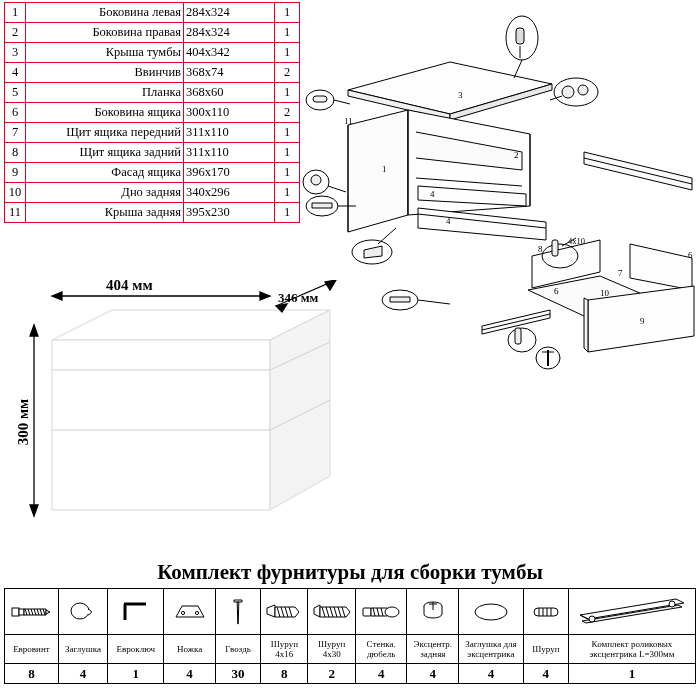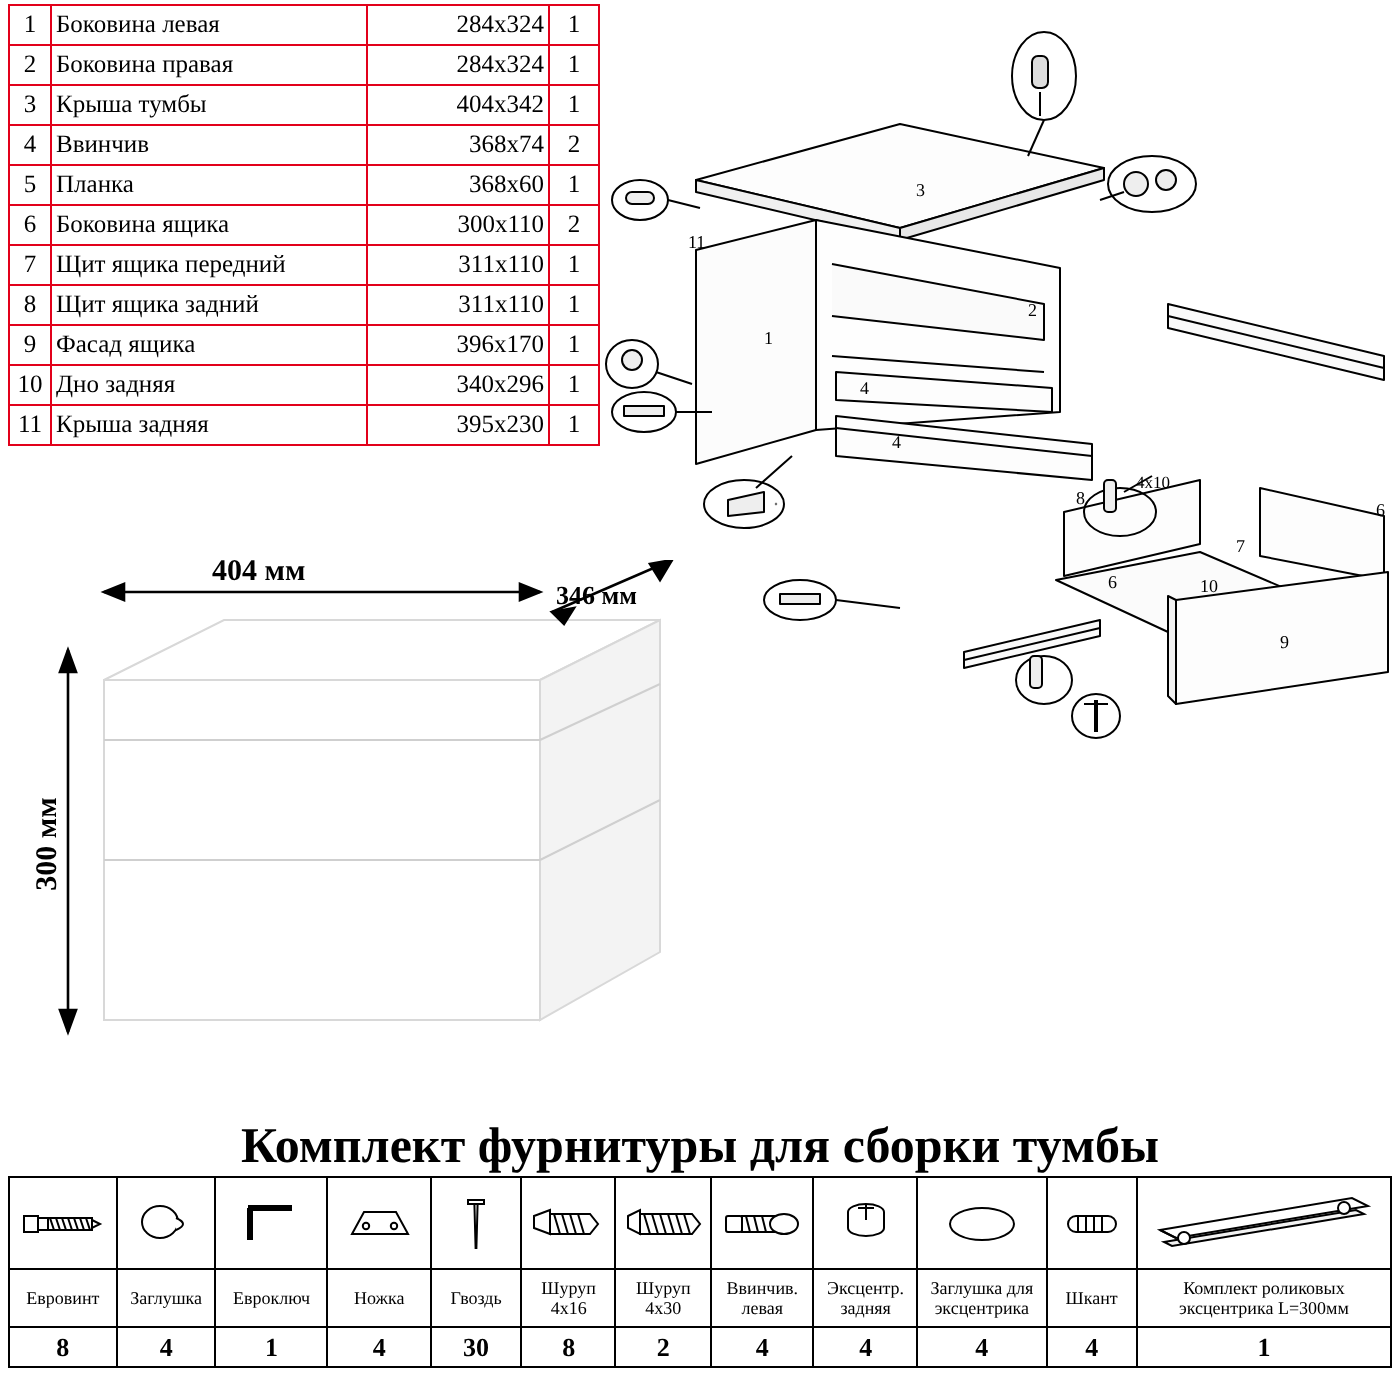--- a/index.html
+++ b/index.html
@@ -19,32 +19,32 @@
     border-collapse:collapse;
     font-size:12.5px;
   }
   #parts-table td{
     border:1px solid #e2001a;
     padding:1px 2px;
     height:17px;
     line-height:15px;
   }
   #parts-table td.num{width:16px;text-align:center;}
-  #parts-table td.nm{text-align:left;}
-  #parts-table td.dim{width:86px;text-align:right;}
+  #parts-table td.nm{text-align:right;}
+  #parts-table td.dim{width:86px;text-align:left;}
   #parts-table td.qty{width:20px;text-align:center;}
 
   
   #exploded{left:300px;top:0;width:400px;height:380px;}
   #dim-view{left:10px;top:280px;width:380px;height:270px;}
 
   
   #hw-title{
     left:0;top:560px;width:700px;text-align:center;
-    font-size:25px;font-weight:bold;
+    font-size:21px;font-weight:bold;
   }
   #hw-table{
     left:4px;top:588px;width:692px;
     border-collapse:collapse;
     font-size:9px;
     table-layout:fixed;
   }
   #hw-table td{
     border:1px solid #000;
     text-align:center;
@@ -413,24 +413,24 @@
       </td>
     </tr>
     <tr class="labels">
       <td>Евровинт</td>
       <td>Заглушка</td>
       <td>Евроключ</td>
       <td>Ножка</td>
       <td>Гвоздь</td>
       <td>Шуруп 4х16</td>
       <td>Шуруп 4х30</td>
-      <td>Ввинчив. левая</td>
+      <td>Стенка. дюбель</td>
       <td>Эксцентр. задняя</td>
       <td>Заглушка для эксцентрика</td>
-      <td>Шкант</td>
+      <td>Шуруп</td>
       <td>Комплект роликовых эксцентрика L=300мм</td>
     </tr>
     <tr class="counts">
       <td>8</td>
       <td>4</td>
       <td>1</td>
       <td>4</td>
       <td>30</td>
       <td>8</td>
       <td>2</td>

